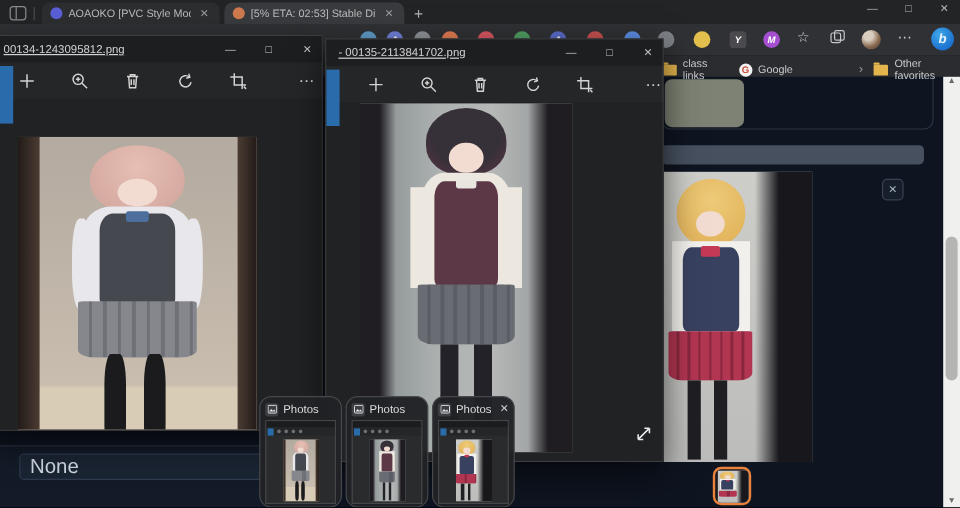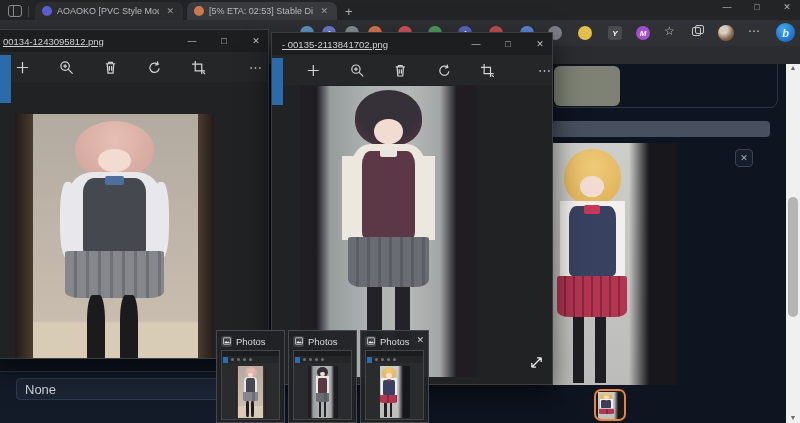--- a/index.html
+++ b/index.html
@@ -44,21 +44,21 @@
   .panel-outline{position:absolute;left:551px;top:-6px;width:227px;height:50px;border:1px solid #2b3442;border-radius:8px;}
   .gen-btn{position:absolute;left:554px;top:2px;width:66px;height:40px;background:#7d8274;border-radius:6px;}
   .prog-bar{position:absolute;left:551px;top:57px;width:219px;height:16px;background:#46505f;border-radius:4px;}
   .sd-img{left:553px;top:79px;width:124px;height:242px;}
   .sd-close{position:absolute;left:735px;top:85px;width:18px;height:18px;border:1px solid #3a4350;background:#161e2b;border-radius:4px;color:#aab3bd;font-size:9px;display:flex;align-items:center;justify-content:center;}
   .gal-thumb{position:absolute;left:594px;top:325px;width:32px;height:32px;border:2px solid #e8823c;border-radius:7px;overflow:hidden;background:#1a1a1e;}
   .scrollbar{position:absolute;left:786px;top:-2px;width:14px;height:361px;background:#f0f0ef;}
   .sb-arrow{position:absolute;left:0;width:14px;text-align:center;font-size:7px;color:#6a6a6a;}
   .sb-thumb{position:absolute;left:2px;top:135px;width:10px;height:120px;background:#b4b4b2;border-radius:5px;}
   .script-row{position:absolute;left:0px;top:307px;width:222px;height:52px;border-top:1px solid #283342;background:#131b28;}
-  .none-box{position:absolute;left:16px;top:6px;width:206px;height:22px;background:#1b2433;border:1px solid #2e3a4e;border-radius:4px;display:flex;align-items:center;padding:0 8px;font-size:13px;color:#cdd5e0;}
+  .none-box{position:absolute;left:16px;top:6px;width:206px;height:22px;background:#1b2433;border:1px solid #2e3a4e;border-radius:4px;display:flex;align-items:center;padding:0 8px;font-size:17px;color:#cdd5e0;}
 
   
   .pwin{background:#252628;border:1px solid #3c3d3f;box-shadow:0 10px 26px rgba(0,0,0,.6);}
   #pwin1{left:-8px;top:29px;width:277px;height:330px;z-index:3;}
   #pwin2{left:271px;top:32px;width:282px;height:353px;z-index:4;}
   .ptitle{height:22px;background:#1d1e20;display:flex;align-items:center;padding-left:10px;position:relative;}
   .ptitle .t{font-size:9.5px;color:#d2d2d2;white-space:nowrap;text-decoration:underline;}
   .pctl{position:absolute;right:6px;top:0;height:22px;display:flex;align-items:center;gap:20px;}
   .pctl span{font-size:9px;color:#c2c2c2;width:12px;text-align:center;}
   .ptools{height:30px;display:flex;align-items:center;gap:29px;padding-left:22px;}
@@ -110,21 +110,21 @@
   .f3{left:22%;top:13.5%;width:19%;height:9%;}
   .s3{left:6%;top:24%;width:52%;height:31%;background:#f2f0ec;}
   .vest3{left:13%;top:26%;width:38%;height:29%;border-radius:16% 16% 8% 8%;background:#394160;}
   .bow3{left:25%;top:25.5%;width:13%;height:4%;background:#c43a56;border-radius:2px;}
   .skirt3{left:3%;top:55%;width:57%;height:17%;border-radius:4% 4% 16% 16%;background:repeating-linear-gradient(90deg,#b23552 0 7px,#88273e 7px 9px),#b23552;}
   .lg3a{left:16%;top:72%;width:9%;height:27%;background:#1f1e23;}
   .lg3b{left:34%;top:72%;width:9%;height:27%;background:#1f1e23;}
 
   
   #previews{left:216px;top:330px;width:214px;height:93px;z-index:6;display:flex;gap:3px;}
-  .pcard{width:69px;height:93px;background:rgba(33,34,37,.97);border:1px solid #47484b;border-radius:0;padding:3px 4px;position:relative;}
+  .pcard{width:69px;height:93px;background:rgba(33,34,37,.97);border:1px solid #47484b;border-radius:10px;padding:3px 4px;position:relative;}
   .pcard .hdr{display:flex;align-items:center;gap:4px;height:14px;}
   .pcard .hdr .applbl{font-size:9.5px;color:#dcdcdc;}
   .appic{width:11px;height:11px;border-radius:2px;background:#3c3f44;display:flex;align-items:center;justify-content:center;}
   .appic svg{width:8px;height:8px;}
   .pclose{position:absolute;right:4px;top:4px;font-size:9px;color:#cfcfcf;}
   .mini{position:absolute;left:4px;right:4px;top:19px;bottom:2px;background:#2a2b2d;border:1px solid #454648;}
   .mini .mtitle{height:5px;background:#1b1c1e;}
   .mini .mtools{height:7px;background:#252628;display:flex;align-items:center;gap:3px;padding-left:1px;}
   .mini .mblue{width:5px;height:6px;background:#2a6cab;}
   .mini .mdot{width:3px;height:3px;border-radius:50%;background:#6f7073;}
@@ -249,20 +249,37 @@
         <i class="b"></i>
       </span>
     <span class="avatar" style="left:718px"></span>
     <span class="tbglyph" style="left:748px">⋯</span>
     <span class="bing" style="left:776px">
         <span>b</span>
       </span>
   </div>
 
   <div id="favbar" class="abs"></div>
+  <div id="favrow" style="z-index:1;">
+    <span class="favitem">
+      <span class="folder"></span>
+      <span>class links</span>
+    </span>
+    <span class="favitem">
+      <span class="gicon">
+          <span>G</span>
+        </span>
+      <span>Google</span>
+    </span>
+    <span class="chev" style="margin-left:46px">›</span>
+    <span class="favitem">
+      <span class="folder"></span>
+      <span>Other favorites</span>
+    </span>
+  </div>
 
   <div id="pwin1" class="abs pwin">
     <div class="ptitle">
       <span class="t">00134-1243095812.png</span>
       <div class="pctl">
         <span>—</span>
         <span>□</span>
         <span>✕</span>
       </div>
     </div>

